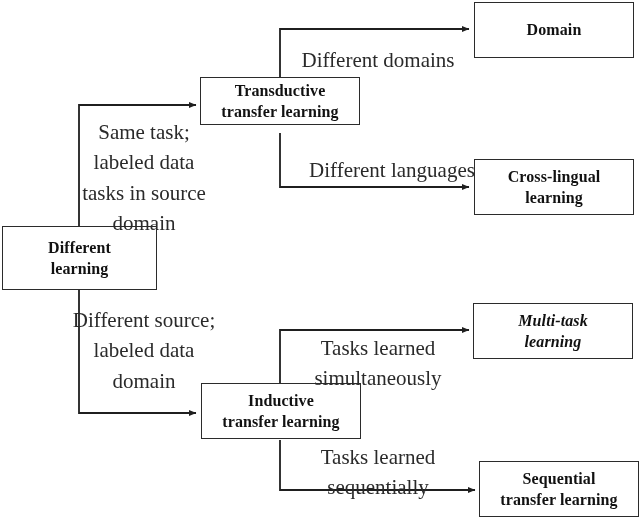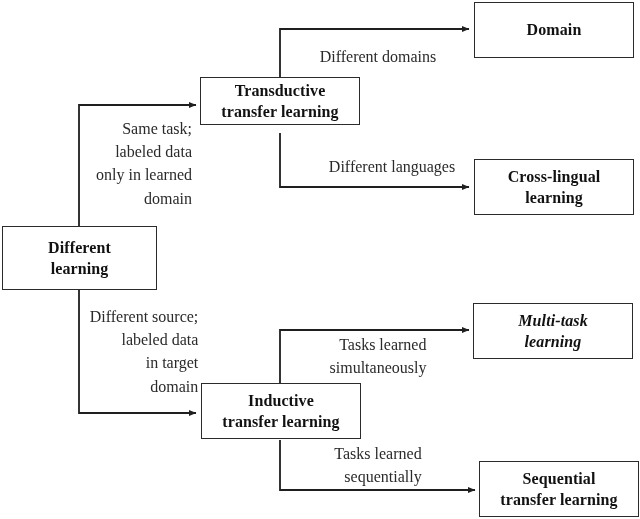--- a/index.html
+++ b/index.html
@@ -37,23 +37,23 @@
     font-weight: bold;
     font-size: 16px;
     line-height: 1.32;
     text-align: center;
     letter-spacing: 0.1px;
     color: #111111;
   }
   .node .line2 { display: block; }
   .edge-label {
     position: absolute;
-    font-size: 16px;
+    font-size: 21px;
     line-height: 1.45;
-    text-align: right;
+    text-align: center;
     color: #2a2a2a;
     white-space: nowrap;
     font-weight: normal;
   }
   .edge-label.centered {
     transform: translateX(-50%);
   }
 </style>
 </head>
 <body>
@@ -110,28 +110,27 @@
   </div>
 
   <div class="node" style="left:479px; top:461px; width:160px; height:56px;">
     <span>Sequential</span>
     <span class="line2">transfer learning</span>
   </div>
 
   <div class="edge-label centered" style="left:144px; top:117px;">
     <div>Same task;</div>
     <div>labeled data</div>
-    <div>only in learned</div>
+    <div>tasks in source</div>
     <div>domain</div>
   </div>
 
   <div class="edge-label centered" style="left:144px; top:305px;">
     <div>Different source;</div>
     <div>labeled data</div>
-    <div>in target</div>
     <div>domain</div>
   </div>
 
   <div class="edge-label centered" style="left:378px; top:45px;">
     <div>Different domains</div>
   </div>
 
   <div class="edge-label centered" style="left:392px; top:155px;">
     <div>Different languages</div>
   </div>

